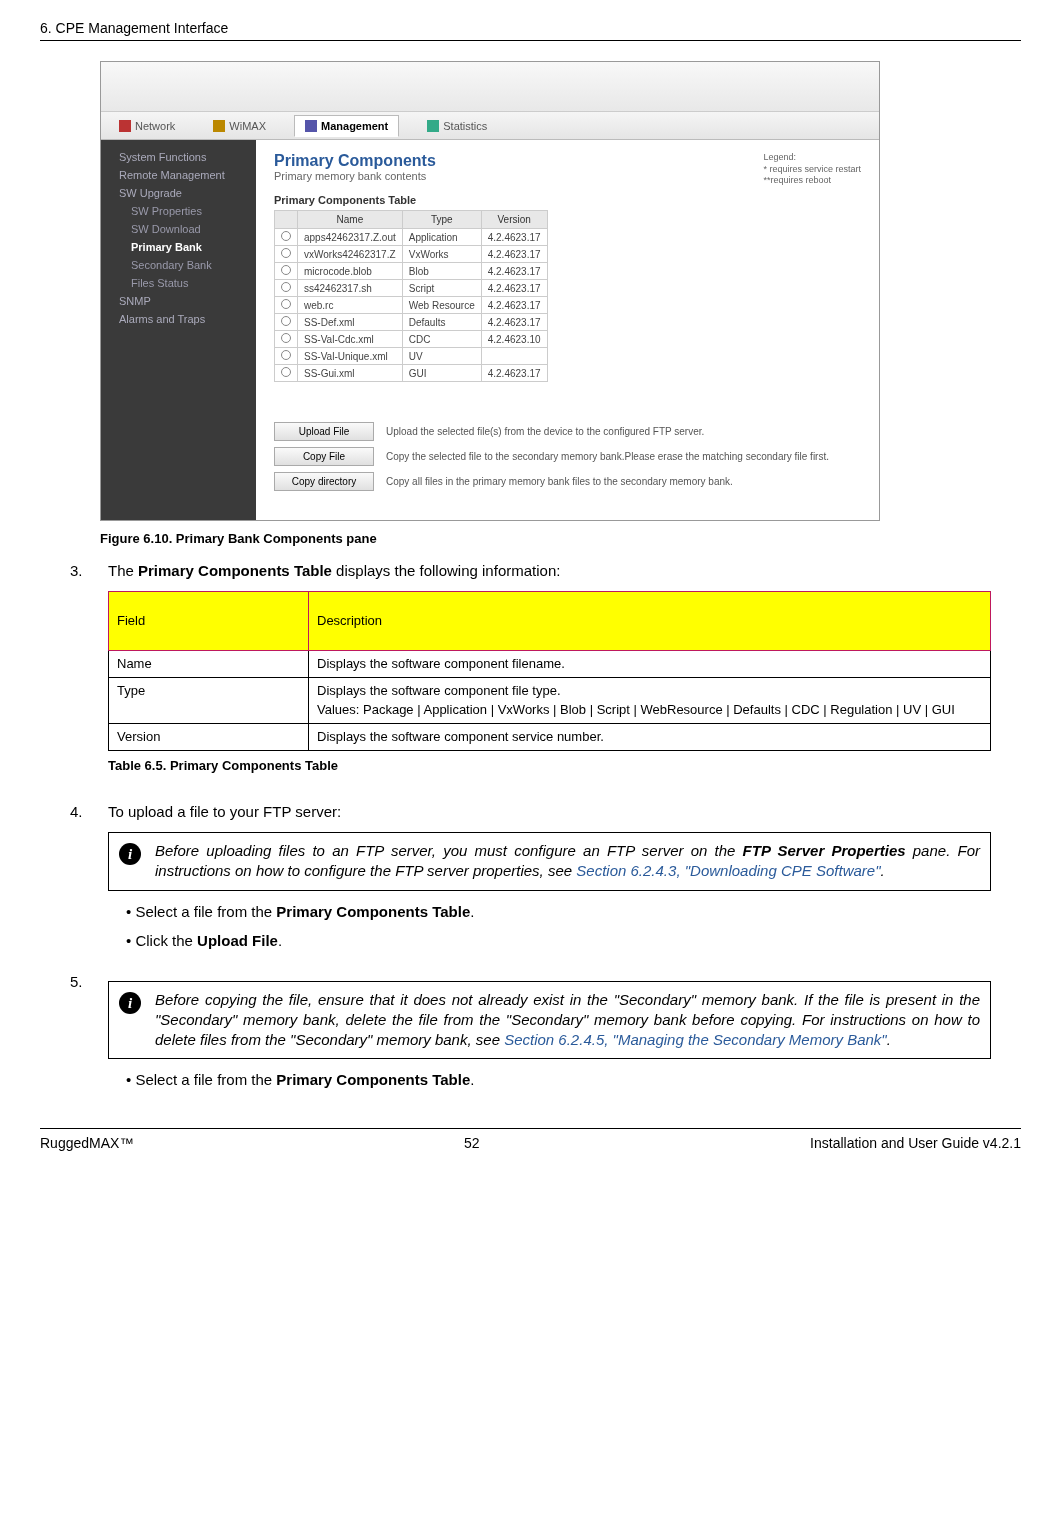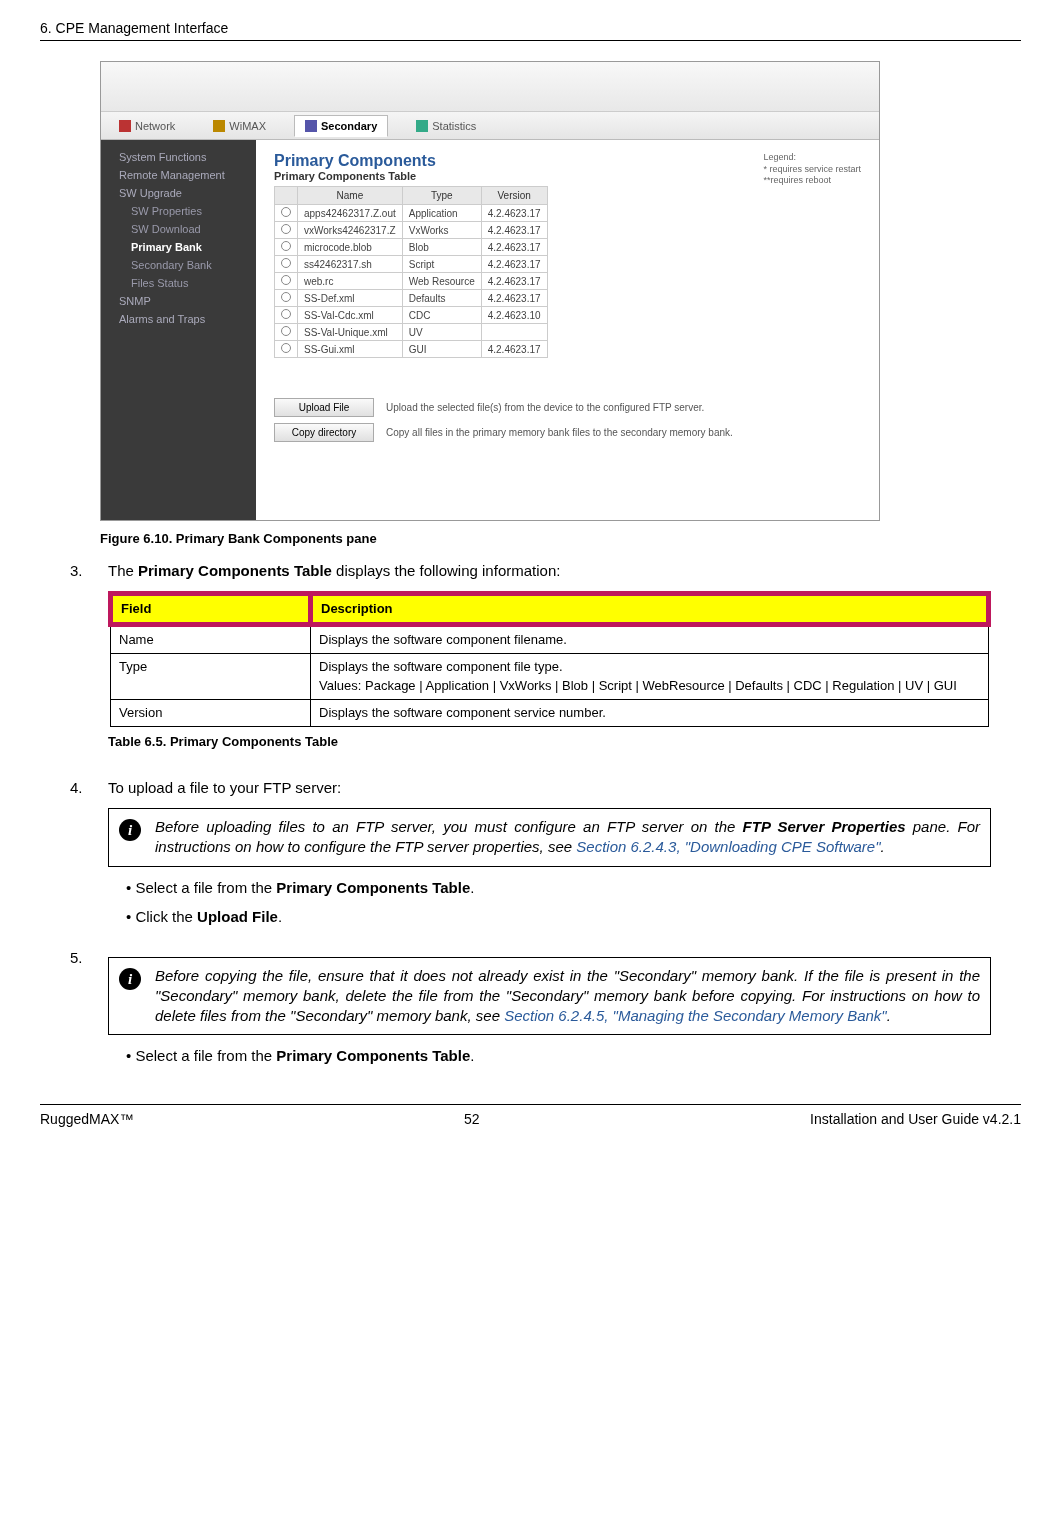--- a/index.html
+++ b/index.html
@@ -156,24 +156,24 @@
     .num-label { width: 20px; }
     .num-content { flex: 1; }
     .fields-table {
       width: 100%;
       border-collapse: collapse;
       margin: 10px 0 6px 0;
       font-size: 13px;
     }
     .fields-table th {
       background: #ffff00;
-      border: 5px solid #be185d;
-      padding: 4px 8px;
+      border: 1px solid #be185d;
+      padding: 20px 8px;
       text-align: left;
-      font-weight: bold;
+      font-weight: normal;
     }
     .fields-table td {
       border: 1px solid #000;
       padding: 4px 8px;
       vertical-align: top;
       text-align: justify;
     }
     .field-col { width: 200px; }
     .table-caption {
       font-weight: bold;
@@ -237,21 +237,21 @@
       <div class="tab-item">
           <span class="tab-icon" style="background:#b33"></span>
           <span>Network</span>
         </div>
       <div class="tab-item">
           <span class="tab-icon" style="background:#b80"></span>
           <span>WiMAX</span>
         </div>
       <div class="tab-item active">
           <span class="tab-icon" style="background:#55a"></span>
-          <span>Secondary</span>
+          <span>Management</span>
         </div>
       <div class="tab-item">
           <span class="tab-icon" style="background:#3a8"></span>
           <span>Statistics</span>
         </div>
     </div>
     <div class="app-body">
       <div class="sidebar">
         <div class="sidebar-item">System Functions</div>
         <div class="sidebar-item">Remote Management</div>
@@ -264,20 +264,21 @@
         <div class="sidebar-item">SNMP</div>
         <div class="sidebar-item">Alarms and Traps</div>
       </div>
       <div class="main-panel">
         <div class="legend-box">
           <div>Legend:</div>
           <div>* requires service restart</div>
           <div>**requires reboot</div>
         </div>
         <div class="panel-title">Primary Components</div>
+        <div class="panel-subtitle">Primary memory bank contents</div>
         <div class="section-label">Primary Components Table</div>
         <table class="data-table">
           <tbody>
               <tr>
             <th class="radio-cell"></th>
             <th>Name</th>
             <th>Type</th>
             <th>Version</th>
           </tr>
           <tr>
@@ -332,20 +333,24 @@
                 <td class="radio-cell"><span class="radio-dot"></span></td>
                 <td>SS-Gui.xml</td>
                 <td>GUI</td>
                 <td>4.2.4623.17</td>
               </tr>
         </tbody>
           </table>
         <div class="action-row">
           <button class="action-btn">Upload File</button>
           <span class="action-desc">Upload the selected file(s) from the device to the configured FTP server.</span>
+        </div>
+        <div class="action-row">
+          <button class="action-btn">Copy File</button>
+          <span class="action-desc">Copy the selected file to the secondary memory bank.Please erase the matching secondary file first.</span>
         </div>
         <div class="action-row">
           <button class="action-btn">Copy directory</button>
           <span class="action-desc">Copy all files in the primary memory bank files to the secondary memory bank.</span>
         </div>
       </div>
     </div>
   </div>
 </div>
 

